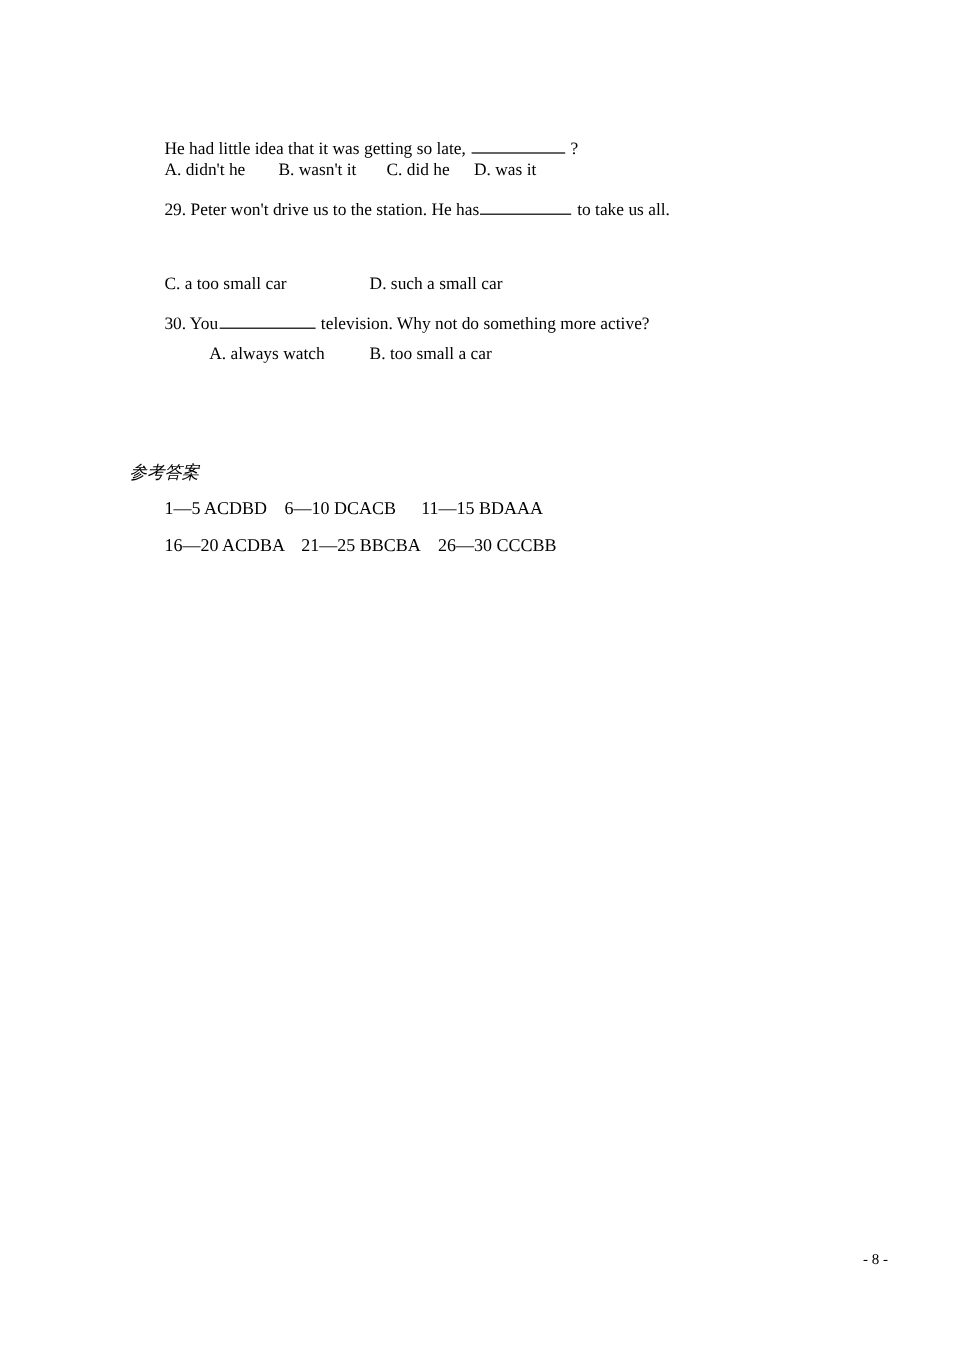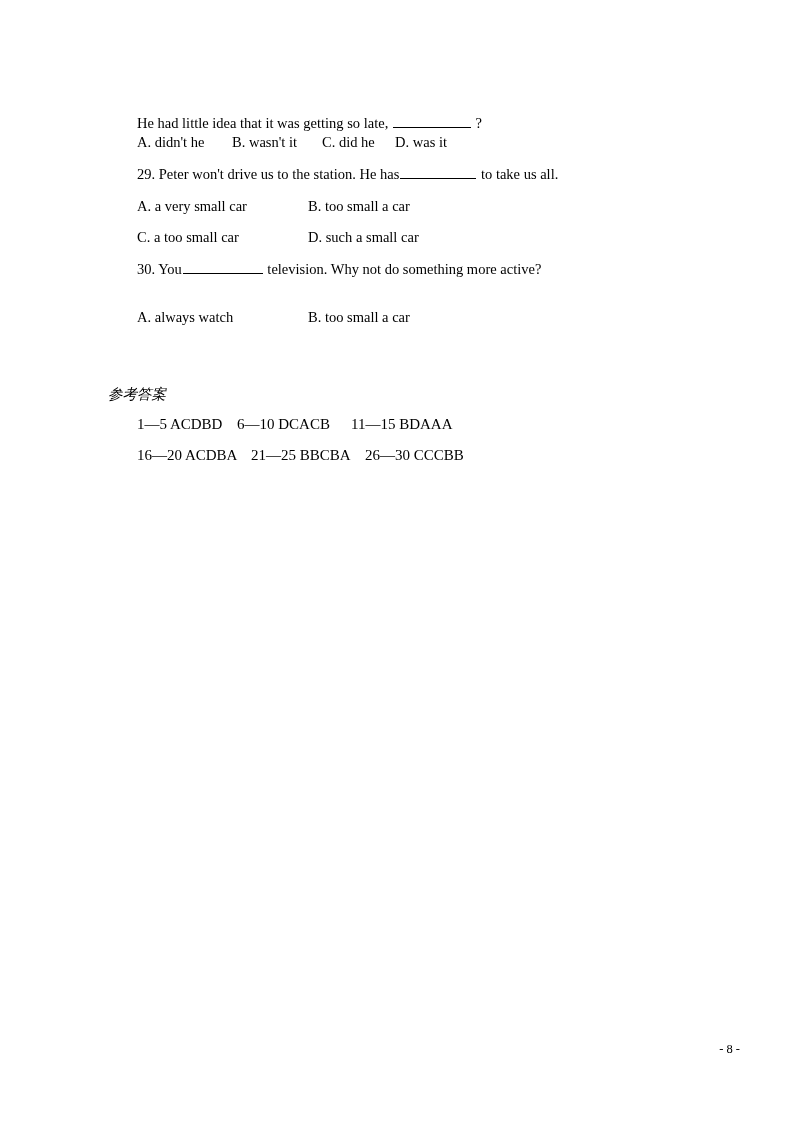--- a/index.html
+++ b/index.html
@@ -95,27 +95,26 @@
 <body>
 
 <div class="page">
 
   <div class="line stem" style="top:102px;margin-top:12px;"><span>He had little idea that it was getting so late, </span><span class="blank blank-w1"></span><span> ?</span></div>
 
   <div class="opt-row" style="top:133px;"><span class="opt" style="width:95px;">A. didn't he</span><span class="opt" style="width:90px;">B. wasn't it</span><span class="opt" style="width:73px;">C. did he</span><span class="opt">D. was it</span></div>
 
   <div class="line stem" style="top:165px;"><span>29. Peter won't drive us to the station. He has</span><span class="blank blank-w2"></span><span> to take us all.</span></div>
 
-  <div class="opt-row" style="top:197px;"><span class="opt" style="width:171px;">A. a very small car</span><span class="opt">B. too small a car</span></div>
 
   <div class="opt-row" style="top:228px;"><span class="opt" style="width:171px;">C. a too small car</span><span class="opt">D. such a small car</span></div>
 
   <div class="line stem" style="top:260px;"><span>30. You</span><span class="blank blank-w3"></span><span> television. Why not do something more active?</span></div>
 
-  <div class="opt-row" style="top:308px;"><span class="opt" style="width:171px;">A. always watch</span><span class="opt">B. too small a car</span></div>
+  <div class="opt-row" style="top:286px;text-align:center;"><span class="opt" style="width:171px;">A. always watch</span><span class="opt">B. too small a car</span></div>
 
 
   <div class="cjk-heading" style="top:385px;">参考答案</div>
 
   <div class="ans-line" style="top:415px;"><span class="opt" style="width:100px;"><span>1—5</span> <span>ACDBD</span></span><span class="opt" style="width:114px;"><span>6—10</span> <span>DCACB</span></span><span class="opt"><span>11—15</span> <span>BDAAA</span></span></div>
 
   <div class="ans-line" style="top:446px;"><span class="opt" style="width:114px;"><span>16—20</span> <span>ACDBA</span></span><span class="opt" style="width:114px;"><span>21—25</span> <span>BBCBA</span></span><span class="opt"><span>26—30</span> <span>CCCBB</span></span></div>
 
   <div class="page-number" style="top:1041px;">- 8 -</div>
 

